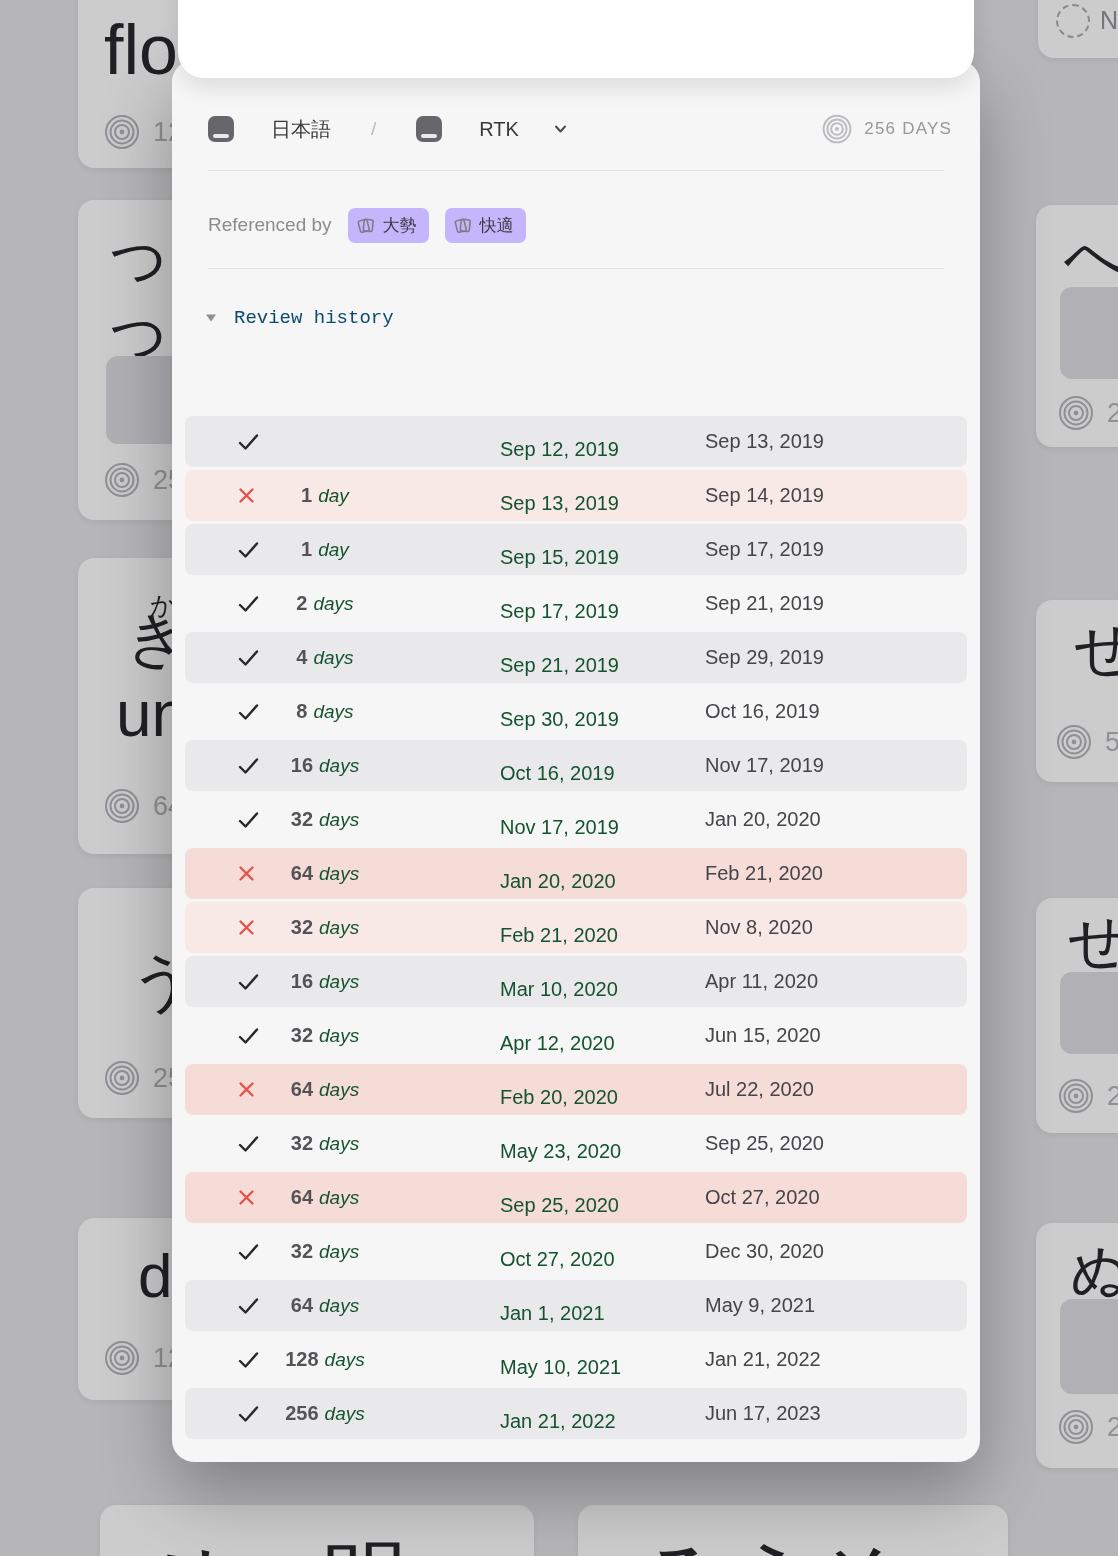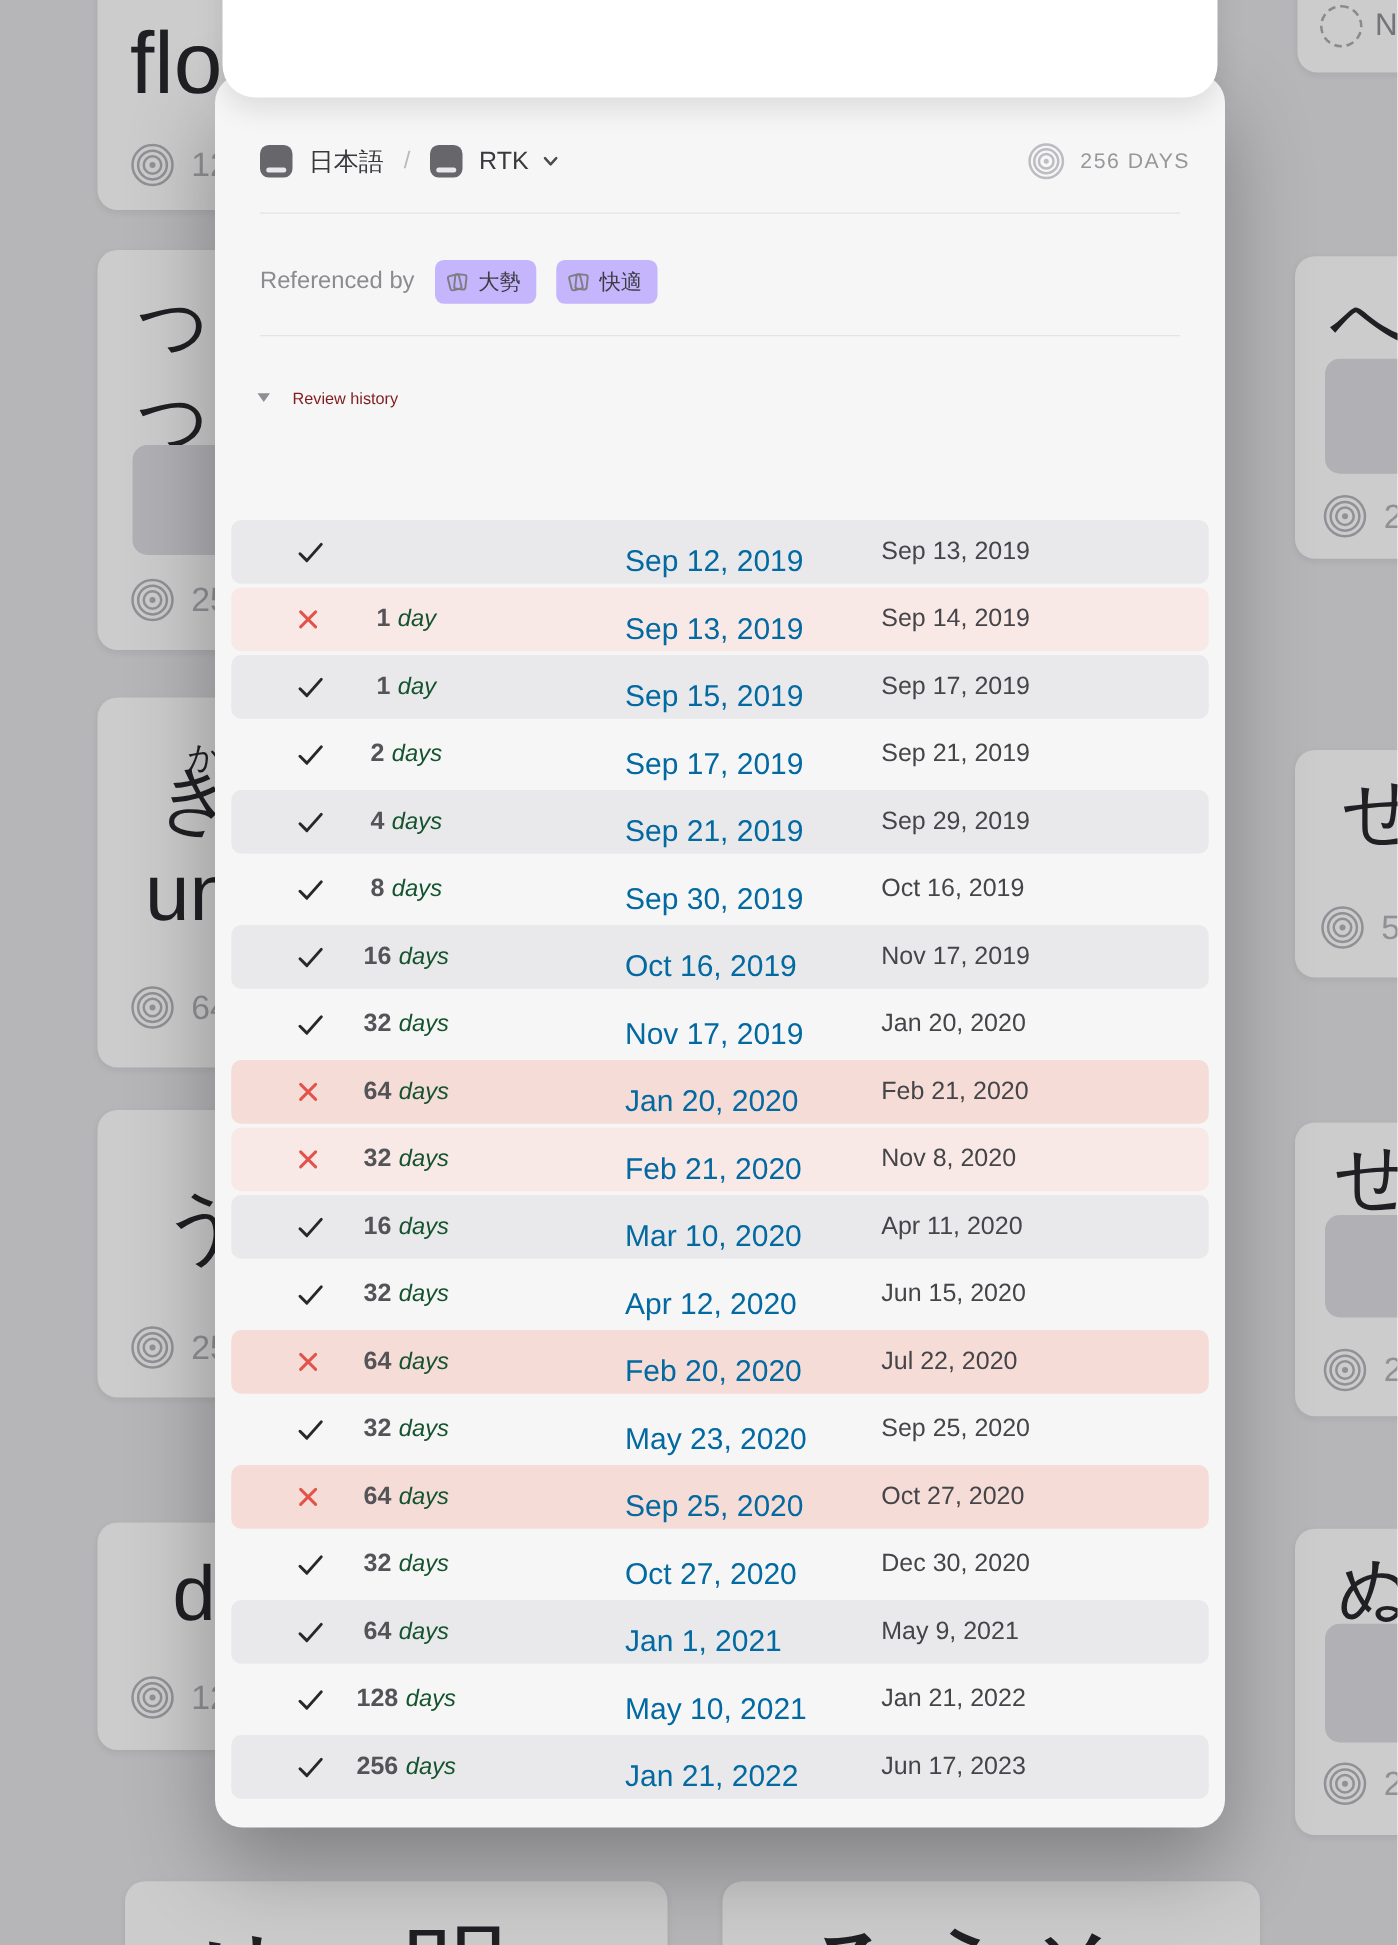--- a/index.html
+++ b/index.html
@@ -67,51 +67,51 @@
   .panel{
     position:absolute;left:172px;top:60px;width:808px;height:1402px;z-index:2;
     background:#f6f6f7;border-radius:22px;
     box-shadow:0 30px 70px rgba(0,0,0,.30);
   }
   .sheet{
     position:absolute;left:178px;top:-34px;width:796px;height:112px;z-index:3;
     background:#ffffff;border-radius:0 0 26px 26px;
     box-shadow:0 10px 22px rgba(0,0,0,.10);
   }
-  .crumb-row{position:absolute;left:36px;right:28px;top:50px;height:38px;display:flex;align-items:center;}
+  .crumb-row{position:absolute;left:36px;right:28px;top:50px;height:38px;display:flex;align-items:center;gap:24px;}
   .deck-ico{width:26px;height:26px;background:#66666b;border-radius:7px;position:relative;flex:0 0 auto;}
   .deck-ico::after{content:"";position:absolute;left:5px;right:5px;bottom:4px;height:4px;border-radius:2px;background:#e9e9ec;}
   .crumb-label{font-size:20px;color:#39393d;margin-left:13px;}
   .crumb-slash{font-size:19px;color:#b9b9be;margin:0 16px;}
   .chev{margin-left:10px;display:flex;align-items:center;}
   .spacer{flex:1;}
   .srs-badge{display:flex;align-items:center;gap:12px;color:#97979c;font-size:17px;letter-spacing:1.2px;}
   .hr{position:absolute;left:36px;right:36px;height:1px;background:#e4e4e7;}
   #hr1{top:110px;} #hr2{top:208px;}
   .ref-row{position:absolute;left:36px;top:146px;height:38px;display:flex;align-items:center;}
   .ref-label{font-size:19px;color:#8b8b90;}
   .chip{display:flex;align-items:center;gap:8px;background:#c4b5fd;border-radius:7px;padding:6px 12px 6px 9px;margin-left:16px;}
   .chip:first-of-type{margin-left:22px;}
   .chip span{font-size:17px;color:#3c3c40;}
   .rh-title{position:absolute;left:33px;top:244px;height:28px;display:flex;align-items:center;gap:17px;}
-  .rh-title .txt{font-size:13px;font-weight:500;color:#7f1d1d;}
+  .rh-title .txt{font-size:19px;font-weight:500;color:#0c4a6e;font-family:Liberation Mono, monospace;}
   .rh-head{position:absolute;left:13px;right:13px;top:312px;height:20px;font-size:13px;letter-spacing:1.5px;color:#a9a9ae;font-weight:500;}
   .rh-head span{position:absolute;top:0;}
   .h-ans{left:30px;} .h-days{left:137px;} .h-date{left:310px;} .h-due{left:531px;}
   .rows{position:absolute;left:13px;right:13px;top:356px;}
   .rh-row{display:flex;align-items:center;height:51px;margin-bottom:3px;border-radius:8px;}
   .t-gray{background:#e9e9eb;}
   .t-plain{background:transparent;}
   .t-fail-light{background:#f9e9e6;}
   .t-fail-dark{background:#f5dcd7;}
   .c-ans{flex:0 0 90px;box-sizing:border-box;padding-left:52px;display:flex;align-items:center;}
   .c-days{flex:0 0 100px;text-align:center;white-space:nowrap;}
   .c-days .num{font-weight:700;font-size:20px;color:#545458;}
   .c-days .unit{font-style:italic;font-size:19px;color:#14532d;margin-left:6px;text-align:right;}
-  .c-date{flex:0 0 205px;margin-left:125px;font-size:24px;color:#0369a1;margin-top:16px;}
+  .c-date{flex:0 0 205px;margin-left:125px;font-size:20px;color:#14532d;margin-top:16px;}
   .c-due{flex:1;font-size:20px;color:#454549;}
 </style>
 </head>
 <body>
 
 <div class="backdrop">
 
   <div class="card" id="cardA">
     <div class="card-text">flo</div>
     <div class="srs-row">

